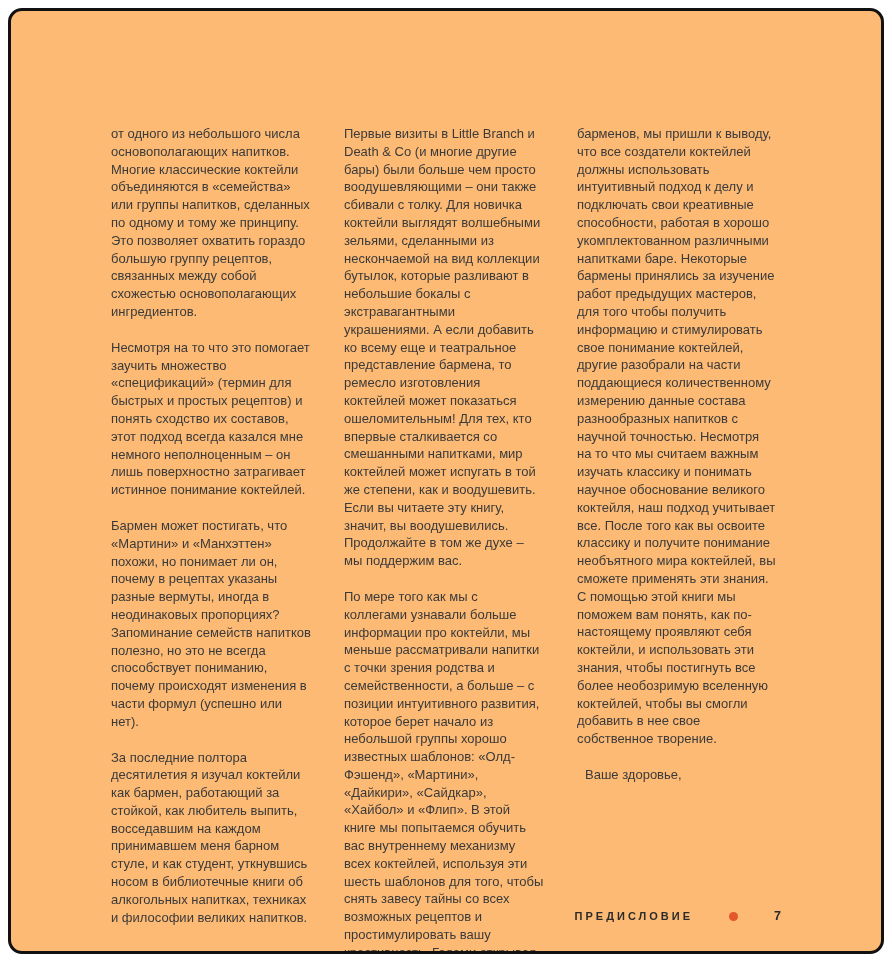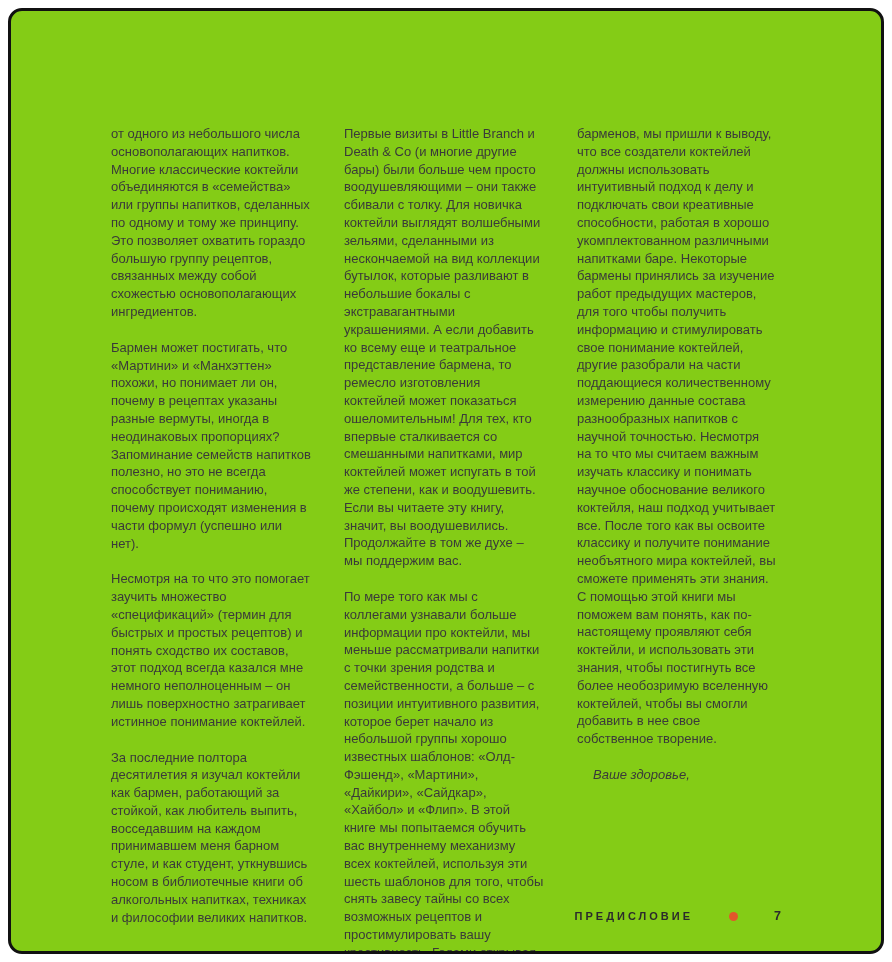--- a/index.html
+++ b/index.html
@@ -12,21 +12,21 @@
   }
 
   .page-frame {
     position: absolute;
     left: 8px;
     top: 8px;
     width: 876px;
     height: 946px;
     border: 3px solid #111111;
     border-radius: 14px;
-    background: #84cc16;
+    background: #fdba74;
     overflow: hidden;
   }
 
   .columns {
     position: absolute;
     left: 100px;
     top: 114px;
     display: flex;
     gap: 33px;
   }
@@ -40,22 +40,21 @@
     hyphens: auto;
     -webkit-hyphens: auto;
     word-break: normal;
   }
 
   .text-column p {
     margin: 0 0 18px 0;
   }
 
   .text-column p.sig-line {
-    margin: 16px;
-    font-style: italic;
+    margin: 8px;
   }
 
   .text-column p.sig-first {
     margin-top: 0;
   }
 
   .page-footer {
     position: absolute;
     right: 100px;
     bottom: 28px;
@@ -87,22 +86,22 @@
 </style>
 </head>
 <body>
 
 <div class="page-frame">
 
   <div class="columns">
 
     <div class="text-column">
       <p>от одного из небольшого числа основополагающих напитков. Многие классические коктейли объединяются в «семейства» или группы напитков, сделанных по одному и тому же принципу. Это позволяет охватить гораздо большую группу рецептов, связанных между собой схожестью основополагающих ингредиентов.</p>
+      <p>Несмотря на то что это помогает заучить множество «спецификаций» (термин для быстрых и простых рецептов) и понять сходство их составов, этот подход всегда казался мне немного неполноценным – он лишь поверхностно затрагивает истинное понимание коктейлей.</p>
       <p>Бармен может постигать, что «Мартини» и «Манхэттен» похожи, но понимает ли он, почему в рецептах указаны разные вермуты, иногда в неодинаковых пропорциях? Запоминание семейств напитков полезно, но это не всегда способствует пониманию, почему происходят изменения в части формул (успешно или нет).</p>
-      <p>Несмотря на то что это помогает заучить множество «спецификаций» (термин для быстрых и простых рецептов) и понять сходство их составов, этот подход всегда казался мне немного неполноценным – он лишь поверхностно затрагивает истинное понимание коктейлей.</p>
       <p>За последние полтора десятилетия я изучал коктейли как бармен, работающий за стойкой, как любитель выпить, восседавшим на каждом принимавшем меня барном стуле, и как студент, уткнувшись носом в библиотечные книги об алкогольных напитках, техниках и философии великих напитков.</p>
     </div>
 
     <div class="text-column">
       <p>Первые визиты в Little Branch и Death &amp; Co (и многие другие бары) были больше чем просто воодушевляющими – они также сбивали с толку. Для новичка коктейли выглядят волшебными зельями, сделанными из нескончаемой на вид коллекции бутылок, которые разливают в небольшие бокалы с экстравагантными украшениями. А если добавить ко всему еще и театральное представление бармена, то ремесло изготовления коктейлей может показаться ошеломительным! Для тех, кто впервые сталкивается со смешанными напитками, мир коктейлей может испугать в той же степени, как и воодушевить. Если вы читаете эту книгу, значит, вы воодушевились. Продолжайте в том же духе – мы поддержим вас.</p>
       <p>По мере того как мы с коллегами узнавали больше информации про коктейли, мы меньше рассматривали напитки с точки зрения родства и семейственности, а больше – с позиции интуитивного развития, которое берет начало из небольшой группы хорошо известных шаблонов: «Олд-Фэшенд», «Мартини», «Дайкири», «Сайдкар», «Хайбол» и «Флип». В этой книге мы попытаемся обучить вас внутреннему механизму всех коктейлей, используя эти шесть шаблонов для того, чтобы снять завесу тайны со всех возможных рецептов и простимулировать вашу креативность. Годами открывая новые бары и обучая</p>
     </div>
 
     <div class="text-column">
       <p>барменов, мы пришли к выводу, что все создатели коктейлей должны использовать интуитивный подход к делу и подключать свои креативные способности, работая в хорошо укомплектованном различными напитками баре. Некоторые бармены принялись за изучение работ предыдущих мастеров, для того чтобы получить информацию и стимулировать свое понимание коктейлей, другие разобрали на части поддающиеся количественному измерению данные состава разнообразных напитков с научной точностью. Несмотря на то что мы считаем важным изучать классику и понимать научное обоснование великого коктейля, наш подход учитывает все. После того как вы освоите классику и получите понимание необъятного мира коктейлей, вы сможете применять эти знания. С помощью этой книги мы поможем вам понять, как по-настоящему проявляют себя коктейли, и использовать эти знания, чтобы постигнуть все более необозримую вселенную коктейлей, чтобы вы смогли добавить в нее свое собственное творение.</p>

